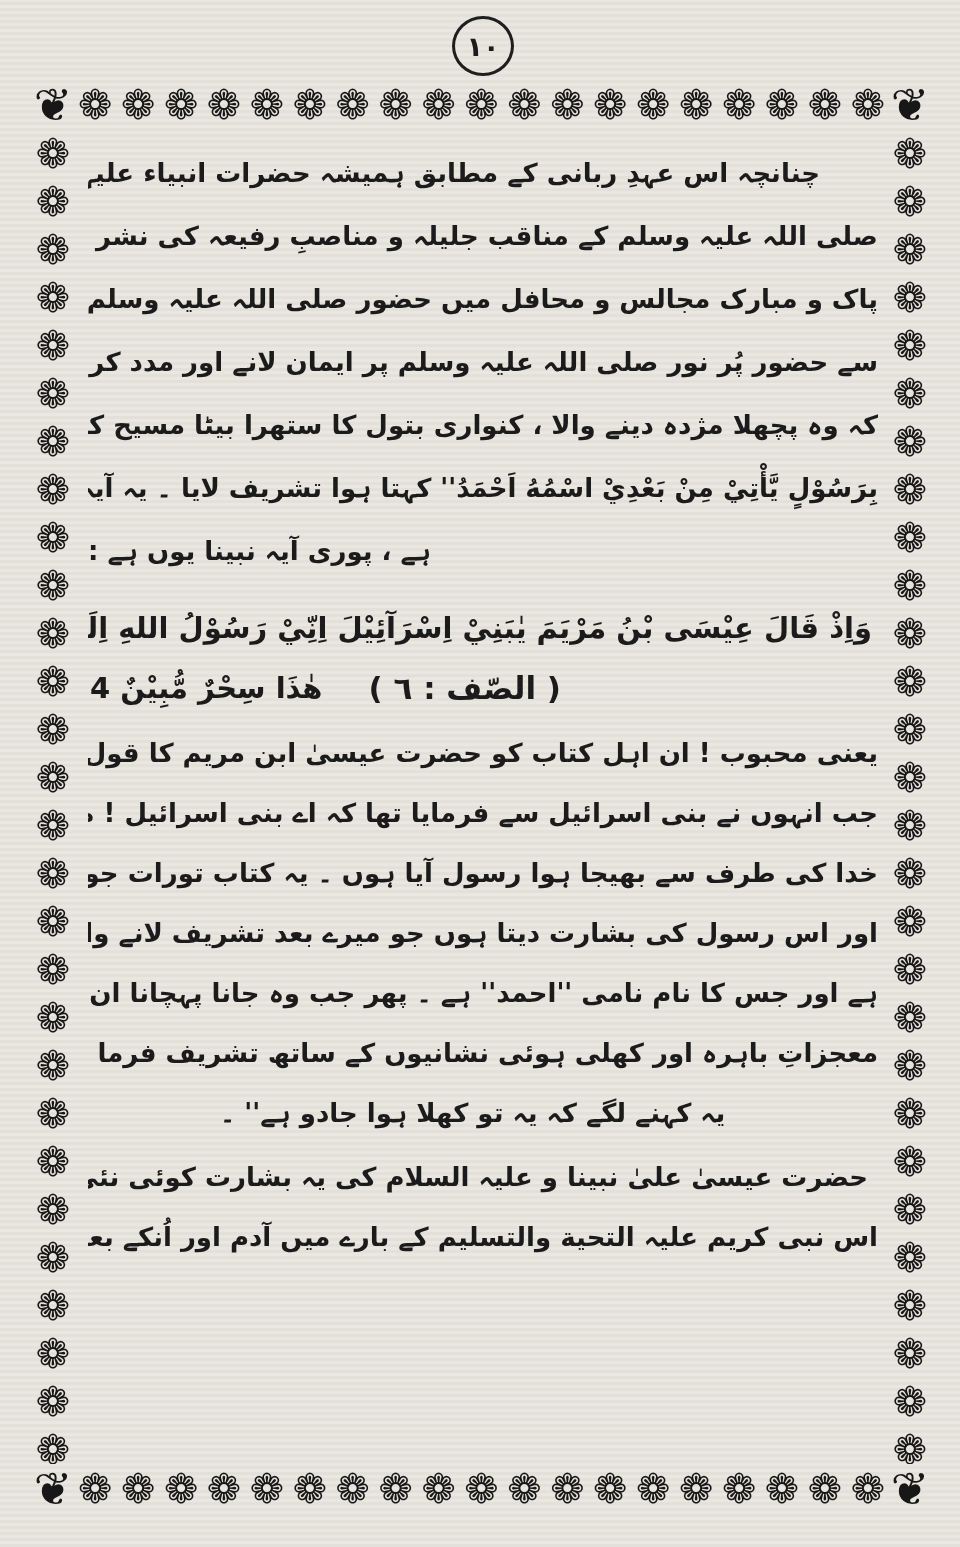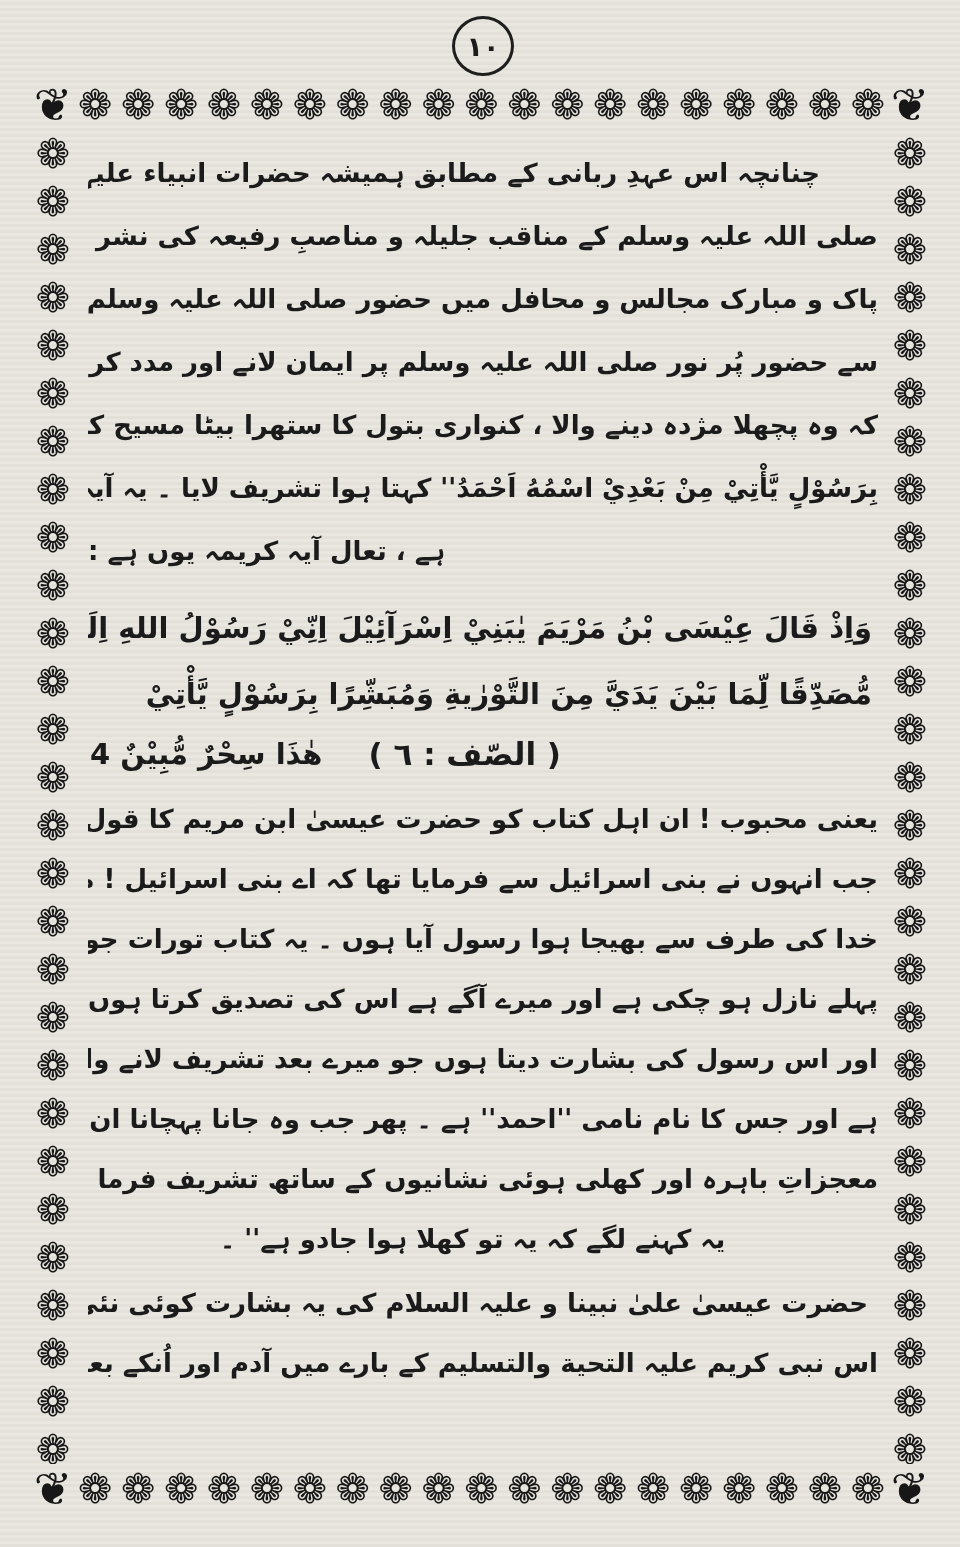--- a/index.html
+++ b/index.html
@@ -170,37 +170,35 @@
 
   <div class="content">
 
     <div class="para1">
       <div class="ln first">چنانچہ اس عہدِ ربانی کے مطابق ہمیشہ حضرات انبیاء علیہم الصلوٰة والثناء سرور عالم</div>
       <div class="ln">صلی اللہ علیہ وسلم کے مناقب جلیلہ و مناصبِ رفیعہ کی نشر و اشاعت کرتے رہے اور اپنی</div>
       <div class="ln">پاک و مبارک مجالس و محافل میں حضور صلی اللہ علیہ وسلم کی یاد و مدح کرتے اور اپنی اُمّتوں</div>
       <div class="ln">سے حضور پُر نور صلی اللہ علیہ وسلم پر ایمان لانے اور مدد کرنے کا عہد لیتے رہے ۔ یہاں تک</div>
       <div class="ln">کہ وہ پچھلا مژدہ دینے والا ، کنواری بتول کا ستھرا بیٹا مسیح کلیم اللہ علیہ صلوات اللہ ''مُبَشِّرًا</div>
       <div class="ln">بِرَسُوْلٍ يَّأْتِيْ مِنْ بَعْدِيْ اسْمُهُ اَحْمَدُ'' کہتا ہوا تشریف لایا ۔ یہ آیہ کریمہ کا ایک جُز</div>
-      <div class="ln left-flush">ہے ، تعال آیہ کریمہ یوں ہے :</div>
+      <div class="ln left-flush">ہے ، پوری آیہ نبینا یوں ہے :</div>
     </div>
 
     <div class="verse">
       <div class="ln">وَاِذْ قَالَ عِيْسَى بْنُ مَرْيَمَ يٰبَنِيْ اِسْرَآئِيْلَ اِنِّيْ رَسُوْلُ اللهِ اِلَيْكُمْ</div>
-      <div class="ln">مُّصَدِّقًا لِّمَا بَيْنَ يَدَيَّ مِنَ التَّوْرٰيةِ وَمُبَشِّرًا بِرَسُوْلٍ يَّأْتِيْ</div>
       <div class="verse-end">
         <span class="chunk">هٰذَا سِحْرٌ مُّبِيْنٌ 4</span>
         <span class="ref">( الصّف : ٦ )</span>
       </div>
     </div>
 
     <div class="para2">
       <div class="ln">یعنی محبوب ! ان اہل کتاب کو حضرت عیسیٰ ابن مریم کا قول تو یاد دلائے</div>
       <div class="ln">جب انہوں نے بنی اسرائیل سے فرمایا تھا کہ اے بنی اسرائیل ! میں</div>
       <div class="ln">خدا کی طرف سے بھیجا ہوا رسول آیا ہوں ۔ یہ کتاب تورات جو مجھ سے</div>
-      <div class="ln">پہلے نازل ہو چکی ہے اور میرے آگے ہے اس کی تصدیق کرتا ہوں</div>
       <div class="ln">اور اس رسول کی بشارت دیتا ہوں جو میرے بعد تشریف لانے والا</div>
       <div class="ln">ہے اور جس کا نام نامی ''احمد'' ہے ۔ پھر جب وہ جانا پہچانا ان کے پاس</div>
       <div class="ln">معجزاتِ باہرہ اور کھلی ہوئی نشانیوں کے ساتھ تشریف فرما ہوا تو ہوا</div>
       <div class="ln quote-end">یہ کہنے لگے کہ یہ تو کھلا ہوا جادو ہے'' ۔</div>
     </div>
 
     <div class="para3">
       <div class="ln first-sm">حضرت عیسیٰ علیٰ نبینا و علیہ السلام کی یہ بشارت کوئی نئی نہ تھی ، ہمیشہ اللہ تعالٰے</div>
       <div class="ln">اس نبی کریم علیہ التحیة والتسلیم کے بارے میں آدم اور اُنکے بعد انبیاء علیہم التحیہ والثنا</div>
     </div>

